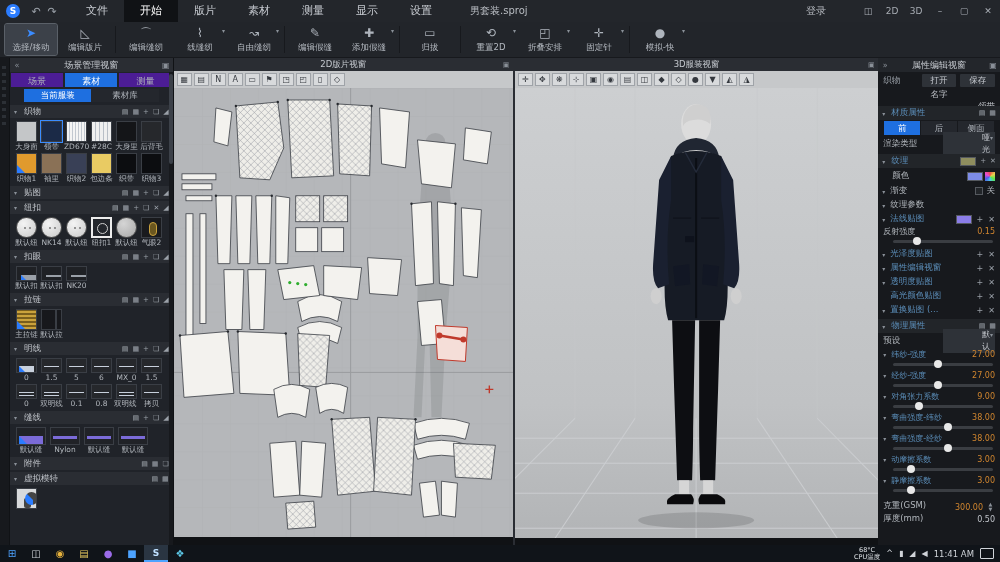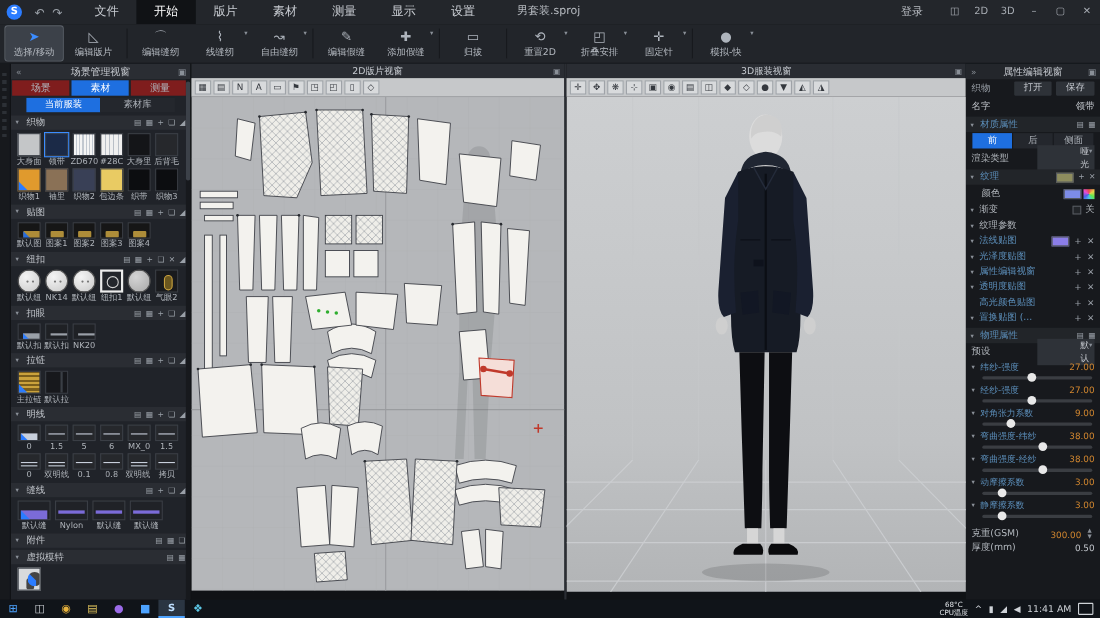--- a/index.html
+++ b/index.html
@@ -10,21 +10,21 @@
   
   .titlebar { height:22px; background:#23262b; display:flex; align-items:center; color:#c8ccd2; font-size:11px; flex:0 0 auto; }
   .logo { width:14px; height:14px; border-radius:50%; background:#2b7cff; color:#fff; font-size:9px; font-weight:bold;
     display:flex; align-items:center; justify-content:center; margin:0 8px 0 6px; }
   .histbtn { width:16px; text-align:center; color:#9aa0a8; font-size:11px; cursor:default; }
   .menu { display:flex; margin-left:10px; height:22px; }
   .menu-item { padding:0 16px; line-height:22px; color:#c8ccd2; }
   .menu-item.active { background:#101215; color:#fff; }
   .wintitle { position:absolute; left:470px; top:0; line-height:22px; font-size:10px; color:#b8bcc2; }
   .winright { margin-left:auto; display:flex; align-items:center; height:22px; }
-  .login { font-size:10px; color:#b8bcc2; margin-right:17px;text-align:right; }
+  .login { font-size:10px; color:#b8bcc2; margin-right:30px;text-align:right; }
   .winbtn { width:24px; text-align:center; font-size:9px; color:#a8adb4; line-height:22px; }
 
   
   .ribbon { height:36px; background:#22252a; display:flex; align-items:stretch; padding-left:4px; flex:0 0 auto; border-bottom:1px solid #17191d; }
   .tool { min-width:52px; padding:2px 6px 1px; display:flex; flex-direction:column; align-items:center; justify-content:space-between; margin:2px 1px; border-radius:2px; position:relative; }
   .tool.selected { background:#3c4149; outline:1px solid #5a6068; }
   .tool .tglyph { font-size:12px; color:#aeb4bc; line-height:14px; }
   .tool.selected .tglyph { color:#3b8cff; }
   .tool .tlabel { font-size:8.5px; color:#b4b9c0; white-space:nowrap; }
   .tool .tcaret { position:absolute; right:1px; top:3px; font-size:6px; color:#8a9098; }
@@ -37,21 +37,21 @@
   .main { flex:1 1 auto; display:flex; position:relative; min-height:0; }
   .edgestrip { width:10px; background:#17191d; border-right:1px solid #101215; }
   .edgestrip .dots { margin:8px auto; width:4px; height:60px; background:repeating-linear-gradient(#2c3036 0 3px,transparent 3px 7px); }
 
   
   .sidebar { width:163px; background:#202329; display:flex; flex-direction:column; font-size:8.5px; color:#b6bac0; position:relative; overflow:hidden; }
   .panelhead { height:14px; background:#2a2d33; display:flex; align-items:center; color:#c6cad0; font-size:9px; }
   .panelhead .mid { flex:1; text-align:center; }
   .panelhead .edge { width:14px; text-align:center; color:#8a9098; font-size:8px; }
   .tabs { display:flex; height:16px; background:#202329; }
-  .tab { flex:1; text-align:center; line-height:16px; font-size:9px; color:#aeb3ba; background:#7f1d1d; margin:1px; }
+  .tab { flex:1; text-align:center; line-height:16px; font-size:9px; color:#aeb3ba; background:#4c1d95; margin:1px; }
   .tab.active { background:#1e6fe0; color:#fff; }
   .subtabs { display:flex; height:15px; padding:1px 14px; }
   .subtab { flex:1; text-align:center; line-height:13px; font-size:8.5px; background:#24272d; color:#aeb3ba; }
   .subtab.active { background:#1e6fe0; color:#fff; }
   .sechead { height:13px; background:#2a2d33; display:flex; align-items:center; padding:0 4px; margin-top:2px; }
   .sechead .arr { font-size:6px; color:#8a9098; width:10px; }
   .sechead .sname { flex:1; font-size:8.5px; color:#c0c4ca; }
   .sechead .hicon { font-size:7px; color:#9aa0a8; margin-left:4px; }
   .items { display:flex; flex-wrap:wrap; padding:2px 2px 0 4px; }
   .item { width:25px; margin:1px 0; display:flex; flex-direction:column; align-items:center; position:relative; }
@@ -98,21 +98,21 @@
   .canvaswrap { flex:1 1 auto; position:relative; min-height:0; }
   .canvaswrap svg { position:absolute; inset:0; }
 
   
   .props { width:122px; background:#17191d; display:flex; flex-direction:column; font-size:8.5px; color:#b6bac0; overflow:hidden; }
   .props .panelhead { background:#23262b; }
   .prow { display:flex; align-items:center; padding:0 5px; flex:0 0 auto; }
   .pbtnrow { height:17px; gap:4px; }
   .ptype { color:#9aa0a8; font-size:8.5px; flex:1; }
   .pbtn { flex:1; max-width:38px; background:#2e3238; color:#c6cad0; text-align:center; line-height:13px; font-size:8.5px; border-radius:1px; }
-  .pname { height:15px; }
+  .pname { height:15px;flex-direction:column; }
   .pname .plabel { color:#c0c4ca; }
   .pname .pval { margin-left:auto; color:#c0c4ca; }
   .psechead { height:14px; background:#222529; display:flex; align-items:center; padding:0 4px; margin-top:2px; flex:0 0 auto; }
   .psechead .arr { font-size:6px; color:#8a9098; width:9px; }
   .psechead .sname { flex:1; color:#5b8db8; font-size:8.5px; }
   .psechead .hicon { font-size:7px; color:#9aa0a8; margin-left:4px; }
   .ptabs { height:16px; display:flex; padding:1px 6px; gap:1px; flex:0 0 auto; }
   .ptab { flex:1; text-align:center; background:#24272d; color:#aeb3ba; line-height:14px; font-size:8.5px; }
   .ptab.active { background:#1e6fe0; color:#fff; }
   .pselrow { height:16px; }
@@ -335,42 +335,20 @@
 
       <div class="sechead">
         <span class="arr">▾</span>
         <span class="sname">贴图</span>
         <span class="hicon">▤</span>
         <span class="hicon">▦</span>
         <span class="hicon">+</span>
         <span class="hicon">❏</span>
         <span class="hicon">◢</span>
       </div>
-      <div class="items">
-        <div class="item">
-            <span class="thumb small tmap sel-tri"></span>
-            <span class="ilabel">默认图</span>
-          </div>
-        <div class="item">
-            <span class="thumb small tmap"></span>
-            <span class="ilabel">图案1</span>
-          </div>
-        <div class="item">
-            <span class="thumb small tmap"></span>
-            <span class="ilabel">图案2</span>
-          </div>
-        <div class="item">
-            <span class="thumb small tmap"></span>
-            <span class="ilabel">图案3</span>
-          </div>
-        <div class="item">
-            <span class="thumb small tmap"></span>
-            <span class="ilabel">图案4</span>
-          </div>
-      </div>
 
       <div class="sechead">
         <span class="arr">▾</span>
         <span class="sname">纽扣</span>
         <span class="hicon">▤</span>
         <span class="hicon">▦</span>
         <span class="hicon">+</span>
         <span class="hicon">❏</span>
         <span class="hicon">✕</span>
         <span class="hicon">◢</span>
@@ -853,20 +831,29 @@
         <span class="arr">▾</span>
         <span class="plabel">纹理参数</span>
       </div>
       <div class="prow psub">
         <span class="arr">▾</span>
         <span class="plabel mapname">法线贴图</span>
         <span style="margin-left:auto;" class="swatch sw-purple"></span>
         <span class="mini">+</span>
         <span class="mini">✕</span>
       </div>
+      <div class="prow pslider">
+        <div class="l1">
+          <span class="plabel" style="color:#b0b5bb;">反射强度</span>
+          <span class="pval">0.15</span>
+        </div>
+        <div class="track">
+            <span class="knob" style="left:24%;"></span>
+          </div>
+      </div>
       <div class="prow psub">
         <span class="arr">▾</span>
         <span class="plabel mapname">光泽度贴图</span>
         <span style="margin-left:auto;" class="mini">+</span>
         <span class="mini">✕</span>
       </div>
       <div class="prow psub">
         <span class="arr">▾</span>
         <span class="plabel mapname">属性编辑视窗</span>
         <span style="margin-left:auto;" class="mini">+</span>

